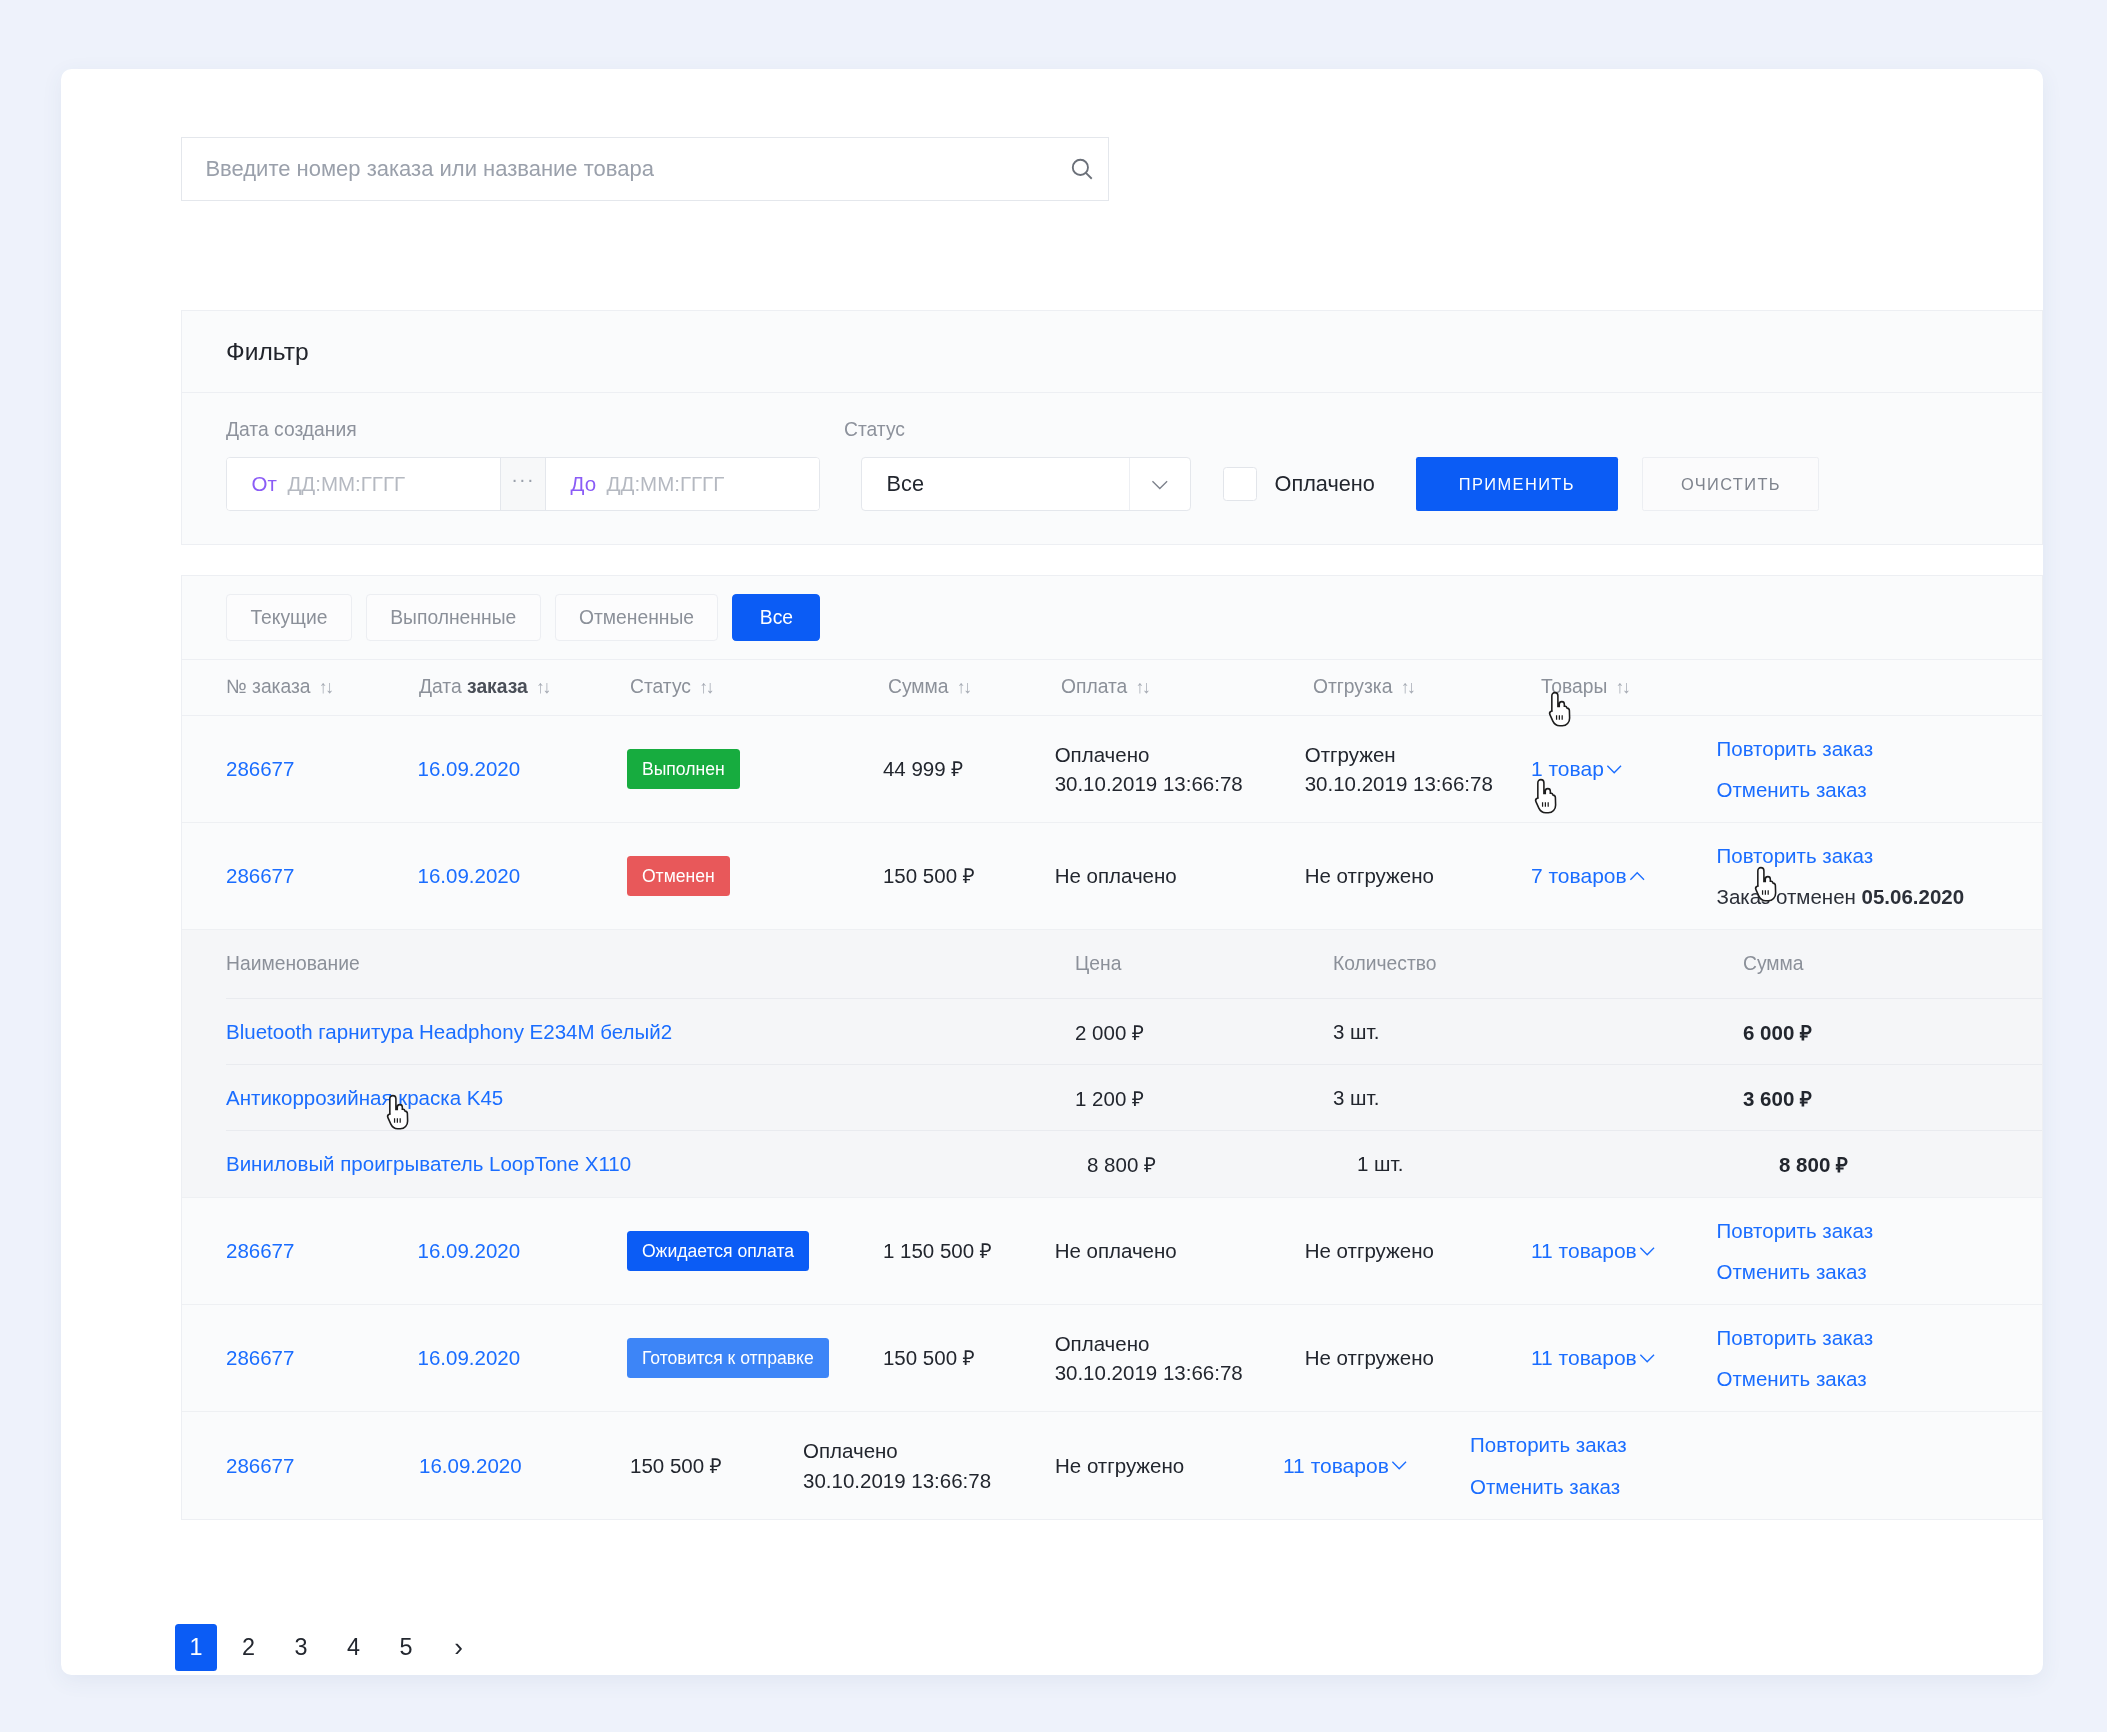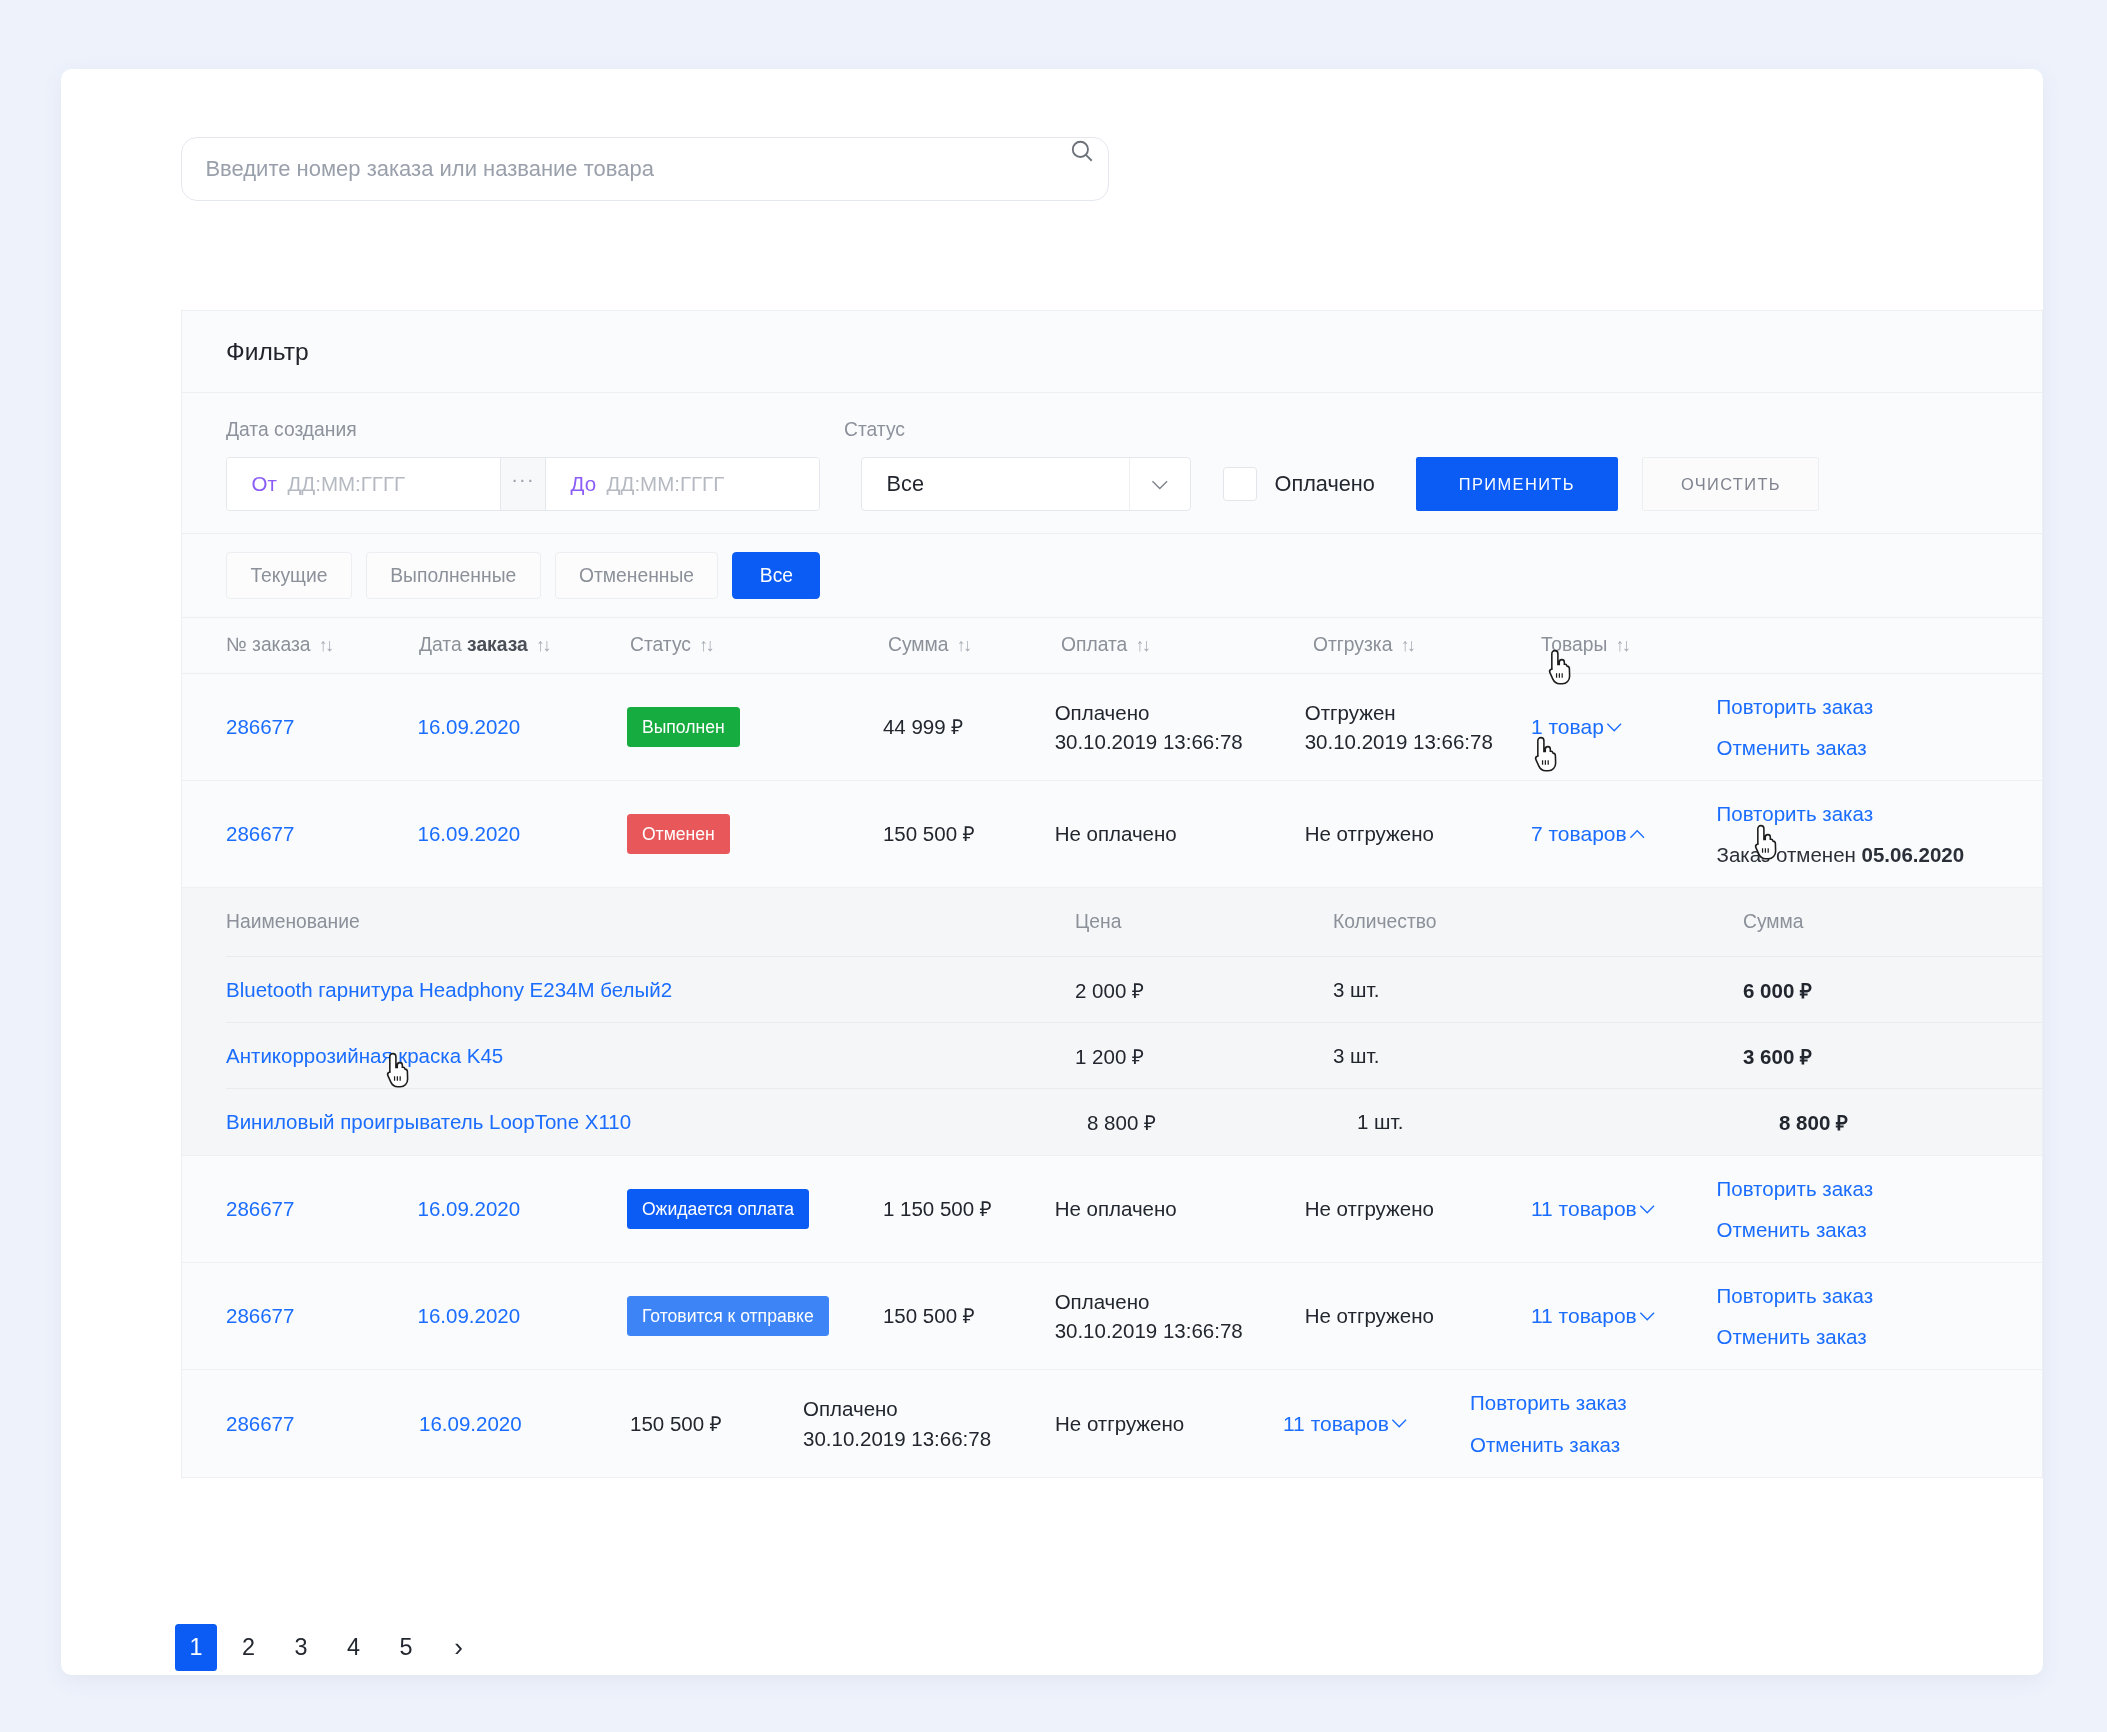--- a/index.html
+++ b/index.html
@@ -16,23 +16,23 @@
     background: #ffffff;
     border-radius: 10.5px;
     box-shadow: 0 5.9px 21px rgba(60,80,130,0.07);
     overflow: hidden;
   }
 
   
   .search-wrap {
     position: absolute; left: 120px; top: 68px;
     width: 928px; height: 64px;
-    border: 1.2px solid #e4e7ec; border-radius: 16px;
+    border: 1.2px solid #e4e7ec; border-radius: 0;
     background: #fff;
-    display: flex; align-items: flex-start;
+    display: flex; align-items: center;
   }
   .search-input {
     border: 0; outline: 0; background: transparent;
     font-family: "Liberation Sans", sans-serif;
     font-size: 22px; color: #2b2f38;
     padding-left: 23.4px; flex: 1; height: 100%;
   }
   .search-input::placeholder { color: #9aa0ab; }
   .search-icon { width: 53px; display: flex; align-items: center; justify-content: center; }
 
@@ -107,21 +107,21 @@
     width: 177px; height: 54px;
     background: #fbfbfc; border: 1.2px solid #eceef2; border-radius: 2.3px;
     color: #7e838d; font-size: 16.4px; letter-spacing: 1.4px;
     font-family: "Liberation Sans", sans-serif;
     display: flex; align-items: center; justify-content: center;
     cursor: pointer;
   }
 
   
   .table-block {
-    position: absolute; left: 120px; top: 464px;
+    position: absolute; left: 120px; top: 506px;
     width: 1862px;
     border: 1.2px solid #edeff3;
     background: #fafbfc;
   }
   .tabs-row { height: 83px; display: flex; align-items: center; padding-left: 44px; }
   .tab {
     height: 47px; min-width: 88px;
     border: 1.2px solid #eceef2; border-radius: 4.1px; background: #fcfcfd;
     color: #8b9099; font-size: 19.3px;
     display: flex; align-items: center; justify-content: center;

